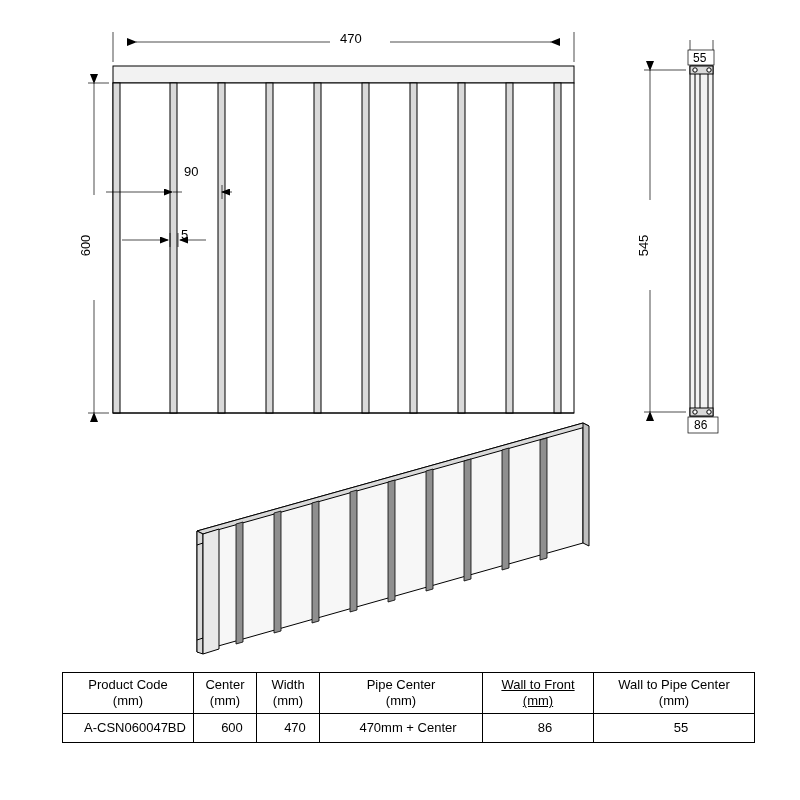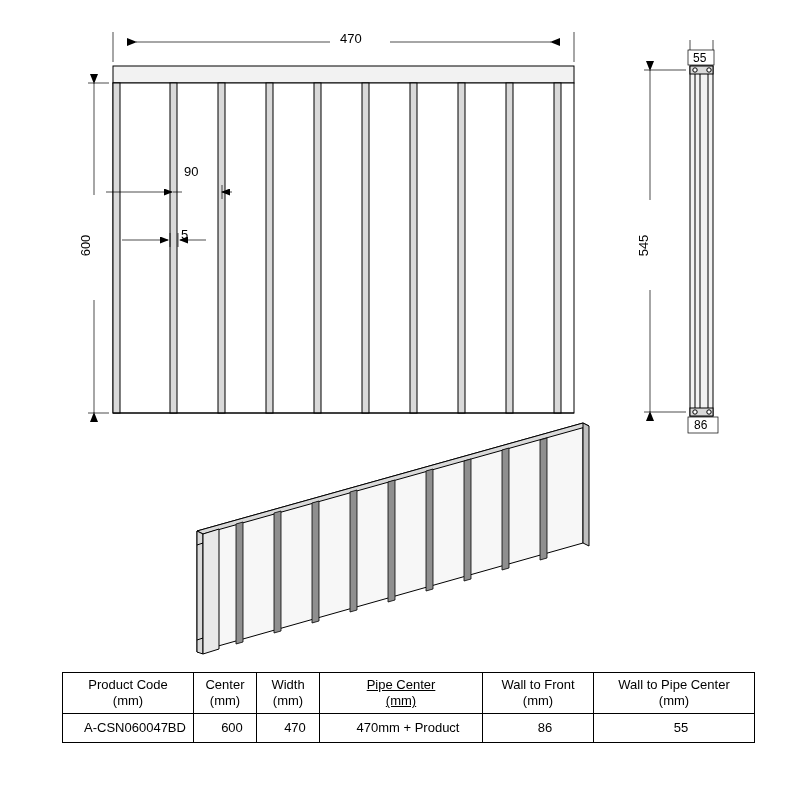--- a/index.html
+++ b/index.html
@@ -33,22 +33,22 @@
     text-align:center;
     padding:2px 6px;
     line-height:1.25;
     font-family:"Liberation Sans", sans-serif;
   }
   table.spec td.hd{height:36px;}
   table.spec td.val{height:24px;padding-left:20px;}
   .c0{width:118px;}
   .c1{width:50px;}
   .c2{width:50px;margin-top:43px;}
-  .c3{width:150px;text-decoration:underline;}
-  .c4{width:98px;}
+  .c3{width:150px;}
+  .c4{width:98px;text-decoration:underline;}
   .c5{width:148px;}
 </style>
 </head>
 <body>
 
 <div class="stage">
 
 <svg viewBox="0 0 800 800">
   <defs>
     <marker id="ar" markerWidth="10" markerHeight="8" refX="9" refY="4" orient="auto" markerUnits="userSpaceOnUse">
@@ -194,20 +194,20 @@
     </td>
     <td class="hd c5">
       <span>Wall to Pipe Center</span><br>
       <span>(mm)</span>
     </td>
   </tr>
   <tr>
     <td class="val">A-CSN060047BD</td>
     <td class="val">600</td>
     <td class="val">470</td>
-    <td class="val">470mm + Product</td>
+    <td class="val">470mm + Center</td>
     <td class="val">86</td>
     <td class="val">55</td>
   </tr>
 </tbody>
     </table>
 
 </div>
 
 </body></html>

